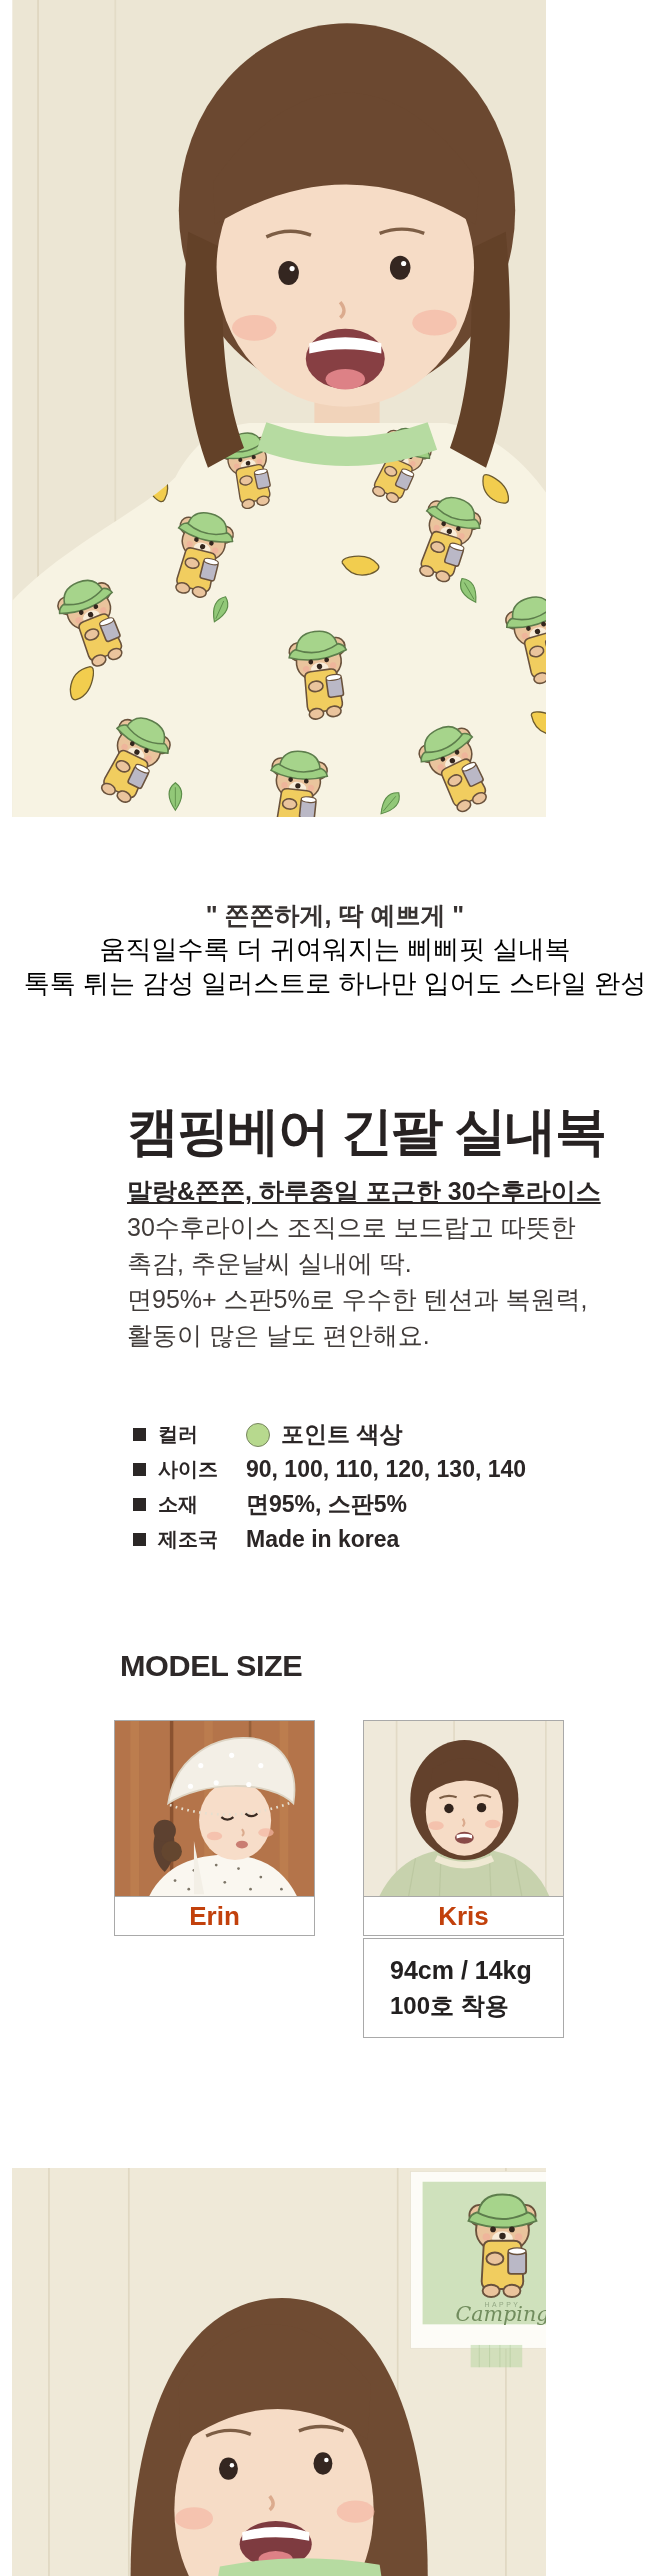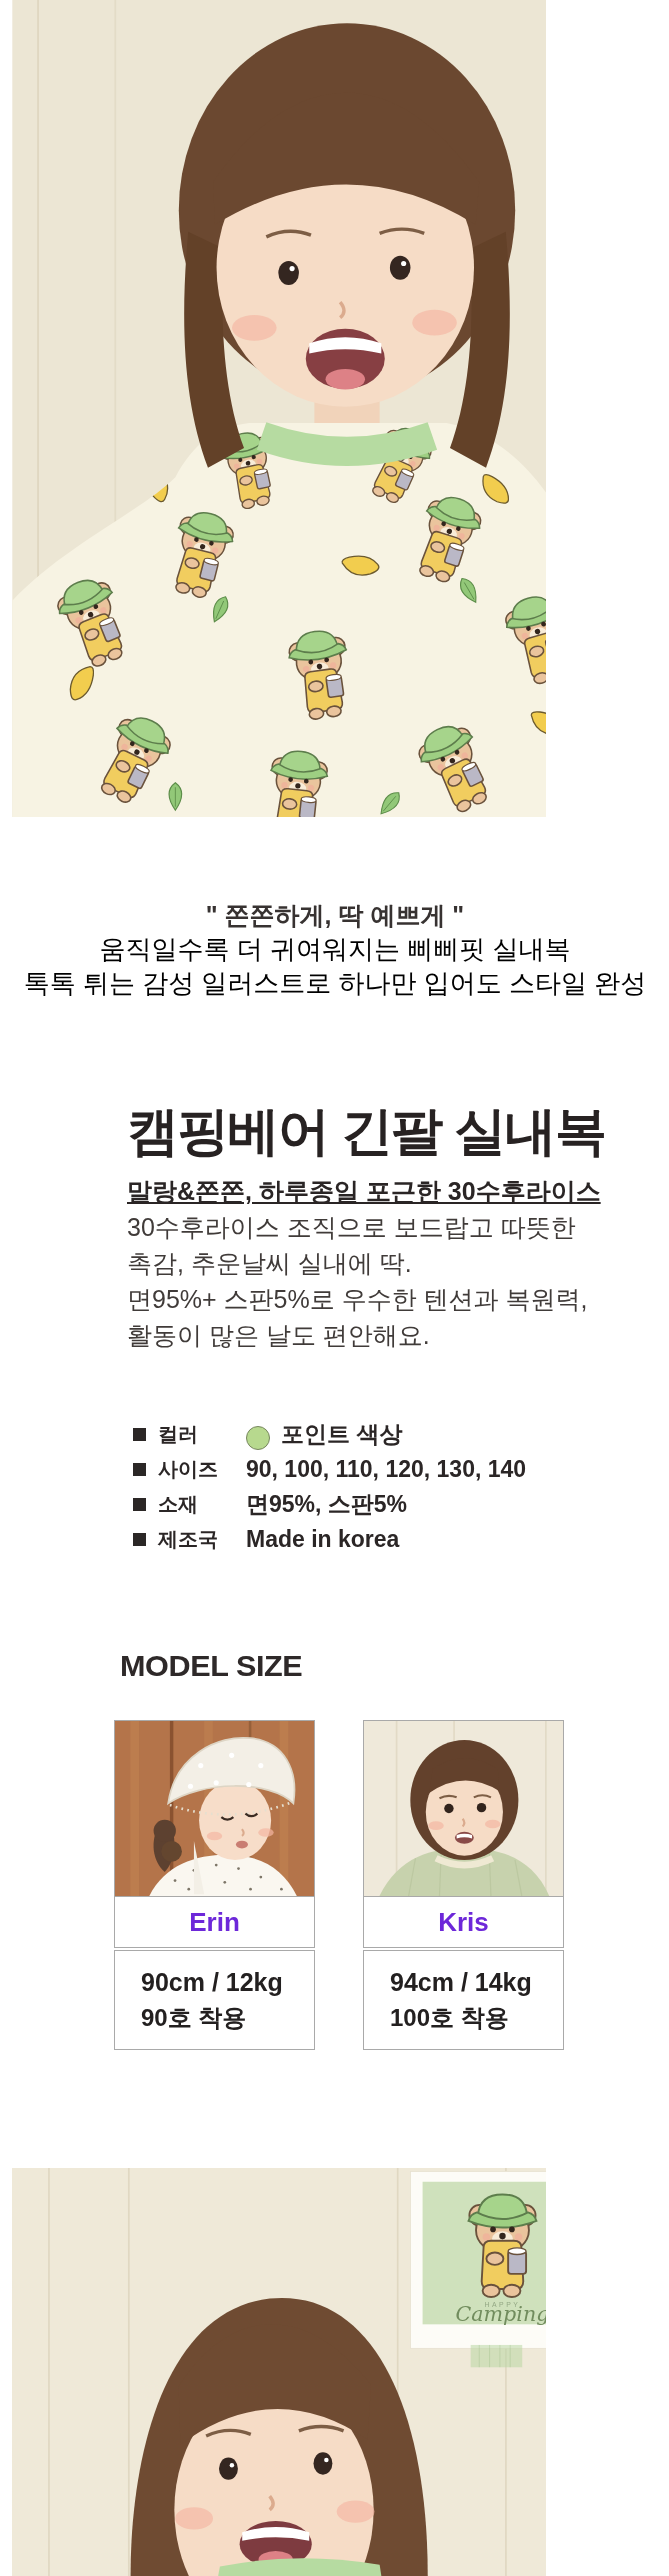--- a/index.html
+++ b/index.html
@@ -13,32 +13,32 @@
   .quote .q2,.quote .q3{font-size:26px;font-weight:400;color:#000000;line-height:34px;}
   .title{position:absolute;top:1097px;left:127px;font-size:52px;font-weight:800;
          letter-spacing:-1.7px;color:#272222;}
   .desc{position:absolute;top:1173px;left:127px;width:498px;font-size:25px;
         line-height:36px;color:#403b39;}
   .desc .d1{font-weight:700;color:#2a2525;text-decoration:underline;}
   .specs{position:absolute;top:1417px;left:133px;}
   .spec-row{display:flex;align-items:center;height:35px;}
   .sq{width:13px;height:13px;background:#2b2726;margin-right:12px;flex:none;}
   .spec-label{width:88px;font-size:20px;font-weight:600;color:#2b2626;flex:none;}
-  .spec-value{font-size:23px;font-weight:700;color:#2b2626;white-space:nowrap;display:flex;align-items:flex-end;}
+  .spec-value{font-size:23px;font-weight:700;color:#2b2626;white-space:nowrap;display:flex;align-items:center;}
   .swatch{display:inline-block;width:22px;height:22px;border-radius:50%;
           background:#b7d98e;border:1.7px solid #77865f;margin-right:11px;flex:none;}
   .ms-heading{position:absolute;top:1649px;left:120px;font-size:30px;font-weight:800;
               color:#2e2929;letter-spacing:-0.4px;transform:scaleX(1.02);transform-origin:left;}
   .card{position:absolute;top:1720px;width:201px;}
   #card-erin{left:114px;} #card-kris{left:363px;}
   .card-photo{height:177px;border:0.9px solid #a9a9a9;box-sizing:border-box;overflow:hidden;background:#eee;}
   .card-photo svg{display:block;}
-  .card-name{height:52px;border:0.9px solid #a9a9a9;margin-top:-0.9px;box-sizing:border-box;
+  .card-name{height:40px;border:0.9px solid #a9a9a9;margin-top:-0.9px;box-sizing:border-box;
              background:#fff;display:flex;align-items:center;justify-content:center;
-             font-size:26px;font-weight:700;color:#6d28d9;}
+             font-size:26px;font-weight:700;color:#c2410c;}
   .card-info{height:100px;border:0.9px solid #a9a9a9;margin-top:1.7px;box-sizing:border-box;
              background:#fff;padding:17px 0 0 26px;}
   .card-info .l1{font-size:25px;font-weight:700;color:#232020;line-height:29px;margin-bottom:6.9px;white-space:nowrap;}
   .card-info .l2{font-size:24px;font-weight:700;color:#232020;line-height:27.5px;white-space:nowrap;}
 </style>
 </head>
 <body>
 
 <div class="page">
 
@@ -227,24 +227,20 @@
           <path d="M124,112 Q131,118 138,112" stroke="#3a2b22" stroke-width="2.5" fill="none"></path>
           <path d="M152,108 Q159,114 166,108" stroke="#3a2b22" stroke-width="2.5" fill="none"></path>
           <path d="M148,126 q4,5 0,8" stroke="#dbab8e" stroke-width="2.5" fill="none"></path>
           <ellipse cx="148" cy="144" rx="7" ry="4.5" fill="#c97d72"></ellipse>
           <ellipse cx="116" cy="134" rx="9" ry="5" fill="#f4b6a3" opacity="0.7"></ellipse>
           <ellipse cx="176" cy="130" rx="9" ry="5" fill="#f4b6a3" opacity="0.7"></ellipse>
         </g>
       </svg>
     </div>
     <div class="card-name">Erin</div>
-    <div class="card-info">
-      <div class="l1">90cm / 12kg</div>
-      <div class="l2">90호 착용</div>
-    </div>
   </div>
 
   <div class="card" id="card-kris">
     <div class="card-photo">
       <svg width="199" height="175" viewBox="0 0 232 204">
         <rect width="232" height="204" fill="#efe9da"></rect>
         <g stroke="#e2dac6" stroke-width="2">
           <line x1="38" y1="0" x2="38" y2="204"></line>
           <line x1="105" y1="0" x2="105" y2="204"></line>
           <line x1="212" y1="0" x2="212" y2="204"></line>

